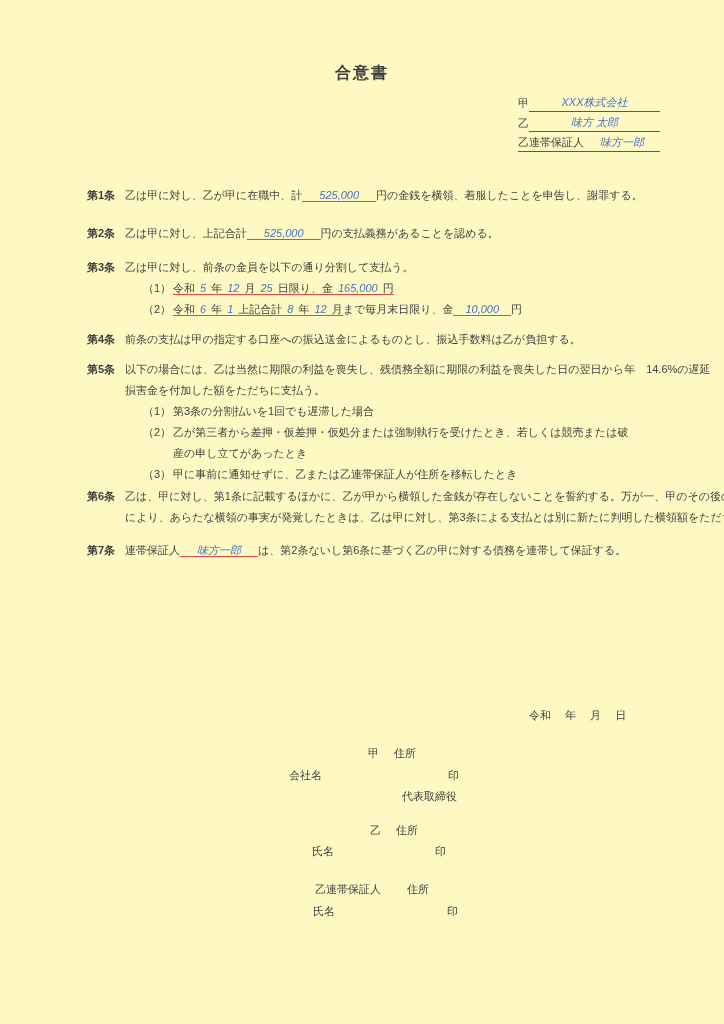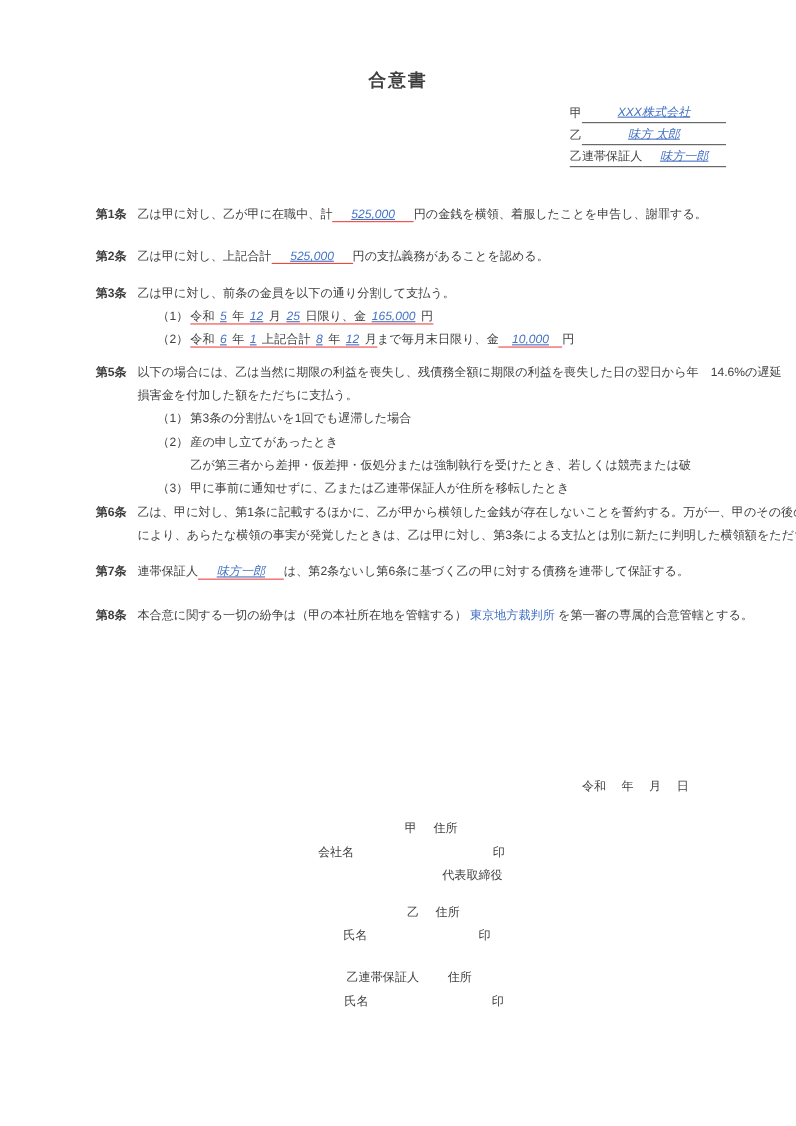--- a/index.html
+++ b/index.html
@@ -1,32 +1,32 @@
 <!DOCTYPE html>
 <html><head>
 <meta charset="utf-8">
 <style>
   html,body { margin:0; padding:0; background:#e8e8e8; }
   .page {
     position:relative; width:724px; height:1024px; margin:0 auto;
-    background:#ffffff; overflow:hidden;
+    background:#fef9c3; overflow:hidden;
     font-family:"Liberation Sans","DejaVu Sans",sans-serif;
     color:#3f3f3f; font-size:11px;
   }
   .title {
     position:absolute; top:63px; left:0; right:0;
     text-align:center; font-size:16px; font-weight:600; letter-spacing:2px;
   }
   
   .party { position:absolute; top:92px; left:518px; width:142px; }
   .p-row { display:flex; align-items:flex-end; height:20px; line-height:18px; }
   .p-label { white-space:pre; }
   .p-blank { flex:1; border-bottom:1px solid #595959; text-align:center; white-space:pre; }
   .p-label.u { border-bottom:1px solid #595959; }
-  .fv { color:#4472c4; font-style:italic;text-decoration:underline; }
+  .fv { color:#4472c4; font-style:italic; }
   
   .body { position:absolute; top:185px; left:87px; width:615px; }
   .art { position:relative; padding-left:38px; line-height:21px; }
   .art .num { position:absolute; left:0; top:0; white-space:pre;font-weight:bold; }
   .ln { white-space:pre; }
   .mb17{margin-bottom:17px} .mb13{margin-bottom:13px} .mb9{margin-bottom:9px}
   .mb1{margin-bottom:1px} .mb12{margin-bottom:12px} .mb19{margin-bottom:19px}
   .sub { position:relative; margin-left:18px; padding-left:30px; line-height:21px; }
   .sub .bullet { position:absolute; left:0; top:0; white-space:pre; }
   .u { border-bottom:1px solid #ef4444; white-space:pre; }
@@ -92,55 +92,55 @@
       <div class="sub">
         <span class="bullet">（1）</span>
         <div class="ln"><span class="u"><span>令和</span><span class="fv">5</span><span>年</span><span class="fv">12</span><span>月</span><span class="fv">25</span><span>日限り、金</span><span class="fv">165,000</span><span>円</span></span></div>
       </div>
       <div class="sub">
         <span class="bullet">（2）</span>
         <div class="ln"><span class="u"><span>令和</span><span class="fv">6</span><span>年</span><span class="fv">1</span><span>上記合計</span><span class="fv">8</span><span>年</span><span class="fv">12</span><span>月</span></span><span>まで毎月末日限り、金</span><span class="u pad2"><span class="fv">10,000</span></span><span>円</span></div>
       </div>
     </div>
 
+    <div class="art mb9">
+      <span class="num">第4条</span>
+      <div class="ln">前条の支払は甲の指定する口座への振込送金によるものとし、振込手数料は乙が負担する。</div>
+    </div>
 
     <div class="art mb1">
       <span class="num">第5条</span>
       <div class="ln">以下の場合には、乙は当然に期限の利益を喪失し、残債務全額に期限の利益を喪失した日の翌日から年　14.6%の遅延</div>
       <div class="ln">損害金を付加した額をただちに支払う。</div>
       <div class="sub">
         <span class="bullet">（1）</span>
         <div class="ln">第3条の分割払いを1回でも遅滞した場合</div>
       </div>
       <div class="sub">
         <span class="bullet">（2）</span>
+        <div class="ln">乙が第三者から差押・仮差押・仮処分または強制執行を受けたとき、若しくは競売または破</div>
         <div class="ln">産の申し立てがあったとき</div>
-        <div class="ln">乙が第三者から差押・仮差押・仮処分または強制執行を受けたとき、若しくは競売または破</div>
       </div>
       <div class="sub">
         <span class="bullet">（3）</span>
         <div class="ln">甲に事前に通知せずに、乙または乙連帯保証人が住所を移転したとき</div>
       </div>
     </div>
 
     <div class="art mb12">
       <span class="num">第6条</span>
       <div class="ln">乙は、甲に対し、第1条に記載するほかに、乙が甲から横領した金銭が存在しないことを誓約する。万が一、甲のその後の調査</div>
       <div class="ln">により、あらたな横領の事実が発覚したときは、乙は甲に対し、第3条による支払とは別に新たに判明した横領額をただちに甲</div>
     </div>
 
     <div class="art mb19">
       <span class="num">第7条</span>
       <div class="ln"><span>連帯保証人</span><span class="u pad"><span class="fv">味方一郎</span></span><span>は、第2条ないし第6条に基づく乙の甲に対する債務を連帯して保証する。</span></div>
     </div>
 
-    <div class="art mb17">
-      <span class="num">第8条</span>
-      <div class="ln"><span>本合意に関する一切の紛争は（甲の本社所在地を管轄する）</span><span class="court">東京地方裁判所</span><span>を第一審の専属的合意管轄とする。</span></div>
-    </div>
 
   </div>
 
   <div class="abs date-line">令和　 年　 月　 日</div>
 
   <div class="abs sig-kou-1"><span>甲</span><span class="addr">住所</span></div>
   <div class="abs sig-kou-2a">会社名</div>
   <div class="abs sig-kou-2b">印</div>
   <div class="abs sig-kou-3">代表取締役</div>
 

